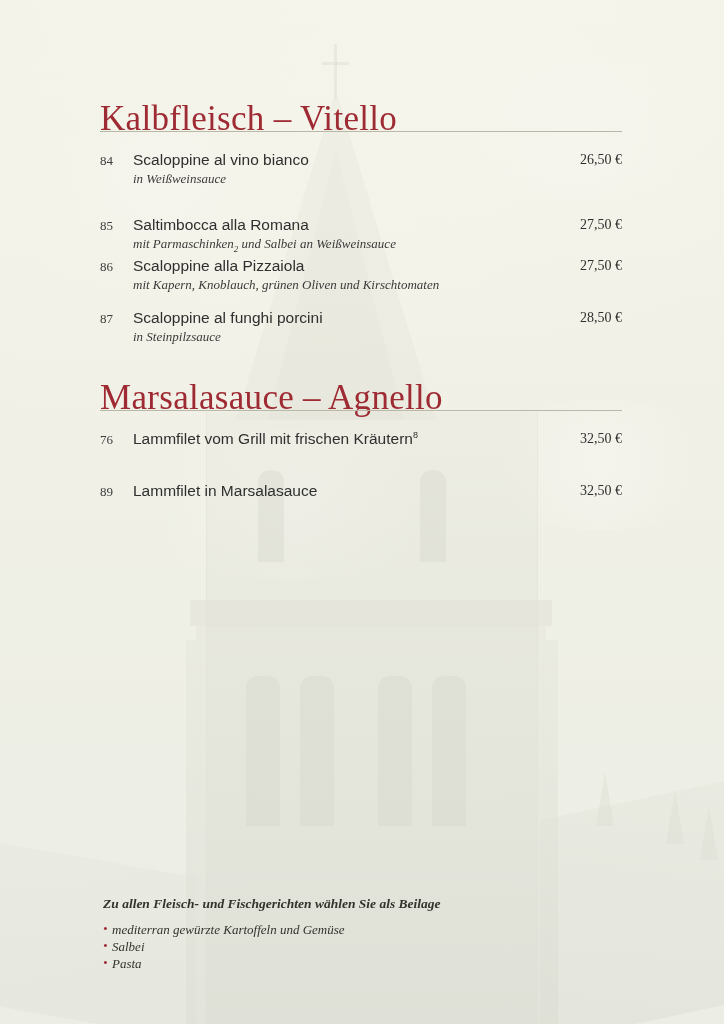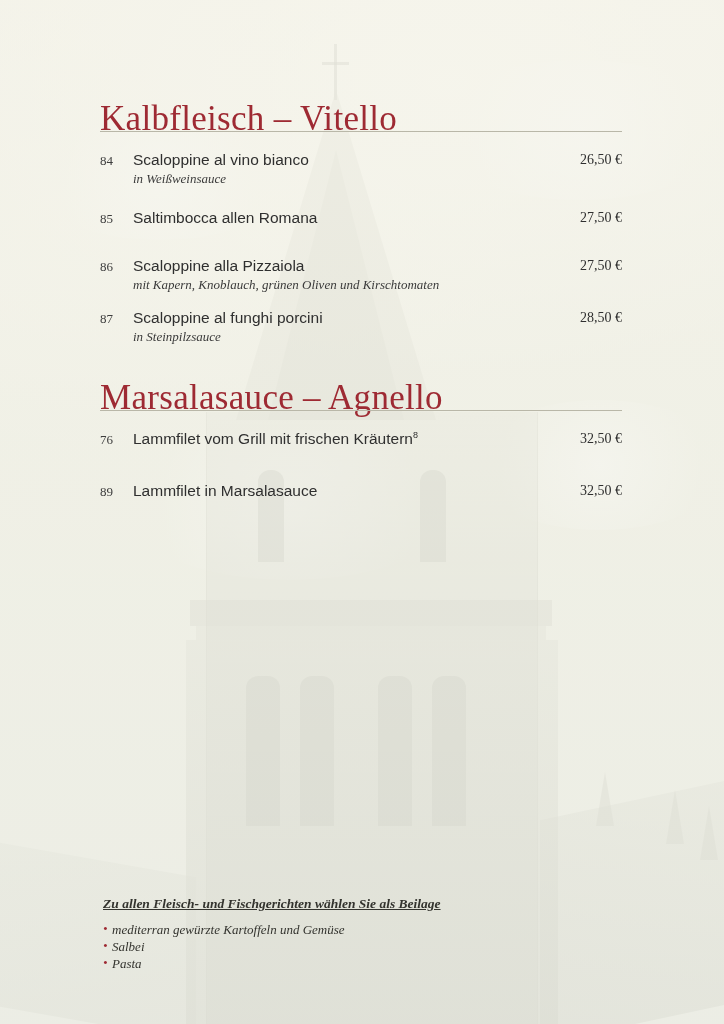--- a/index.html
+++ b/index.html
@@ -245,21 +245,20 @@
   .footnote-title {
     position: absolute;
     left: 103px;
     top: 896px;
     font-family: "Liberation Serif", serif;
     font-style: italic;
     font-weight: bold;
     font-size: 13.5px;
     color: #33332e;
     white-space: nowrap;
-    text-decoration: underline;
   }
   .footnote-list {
     position: absolute;
     left: 103px;
     top: 921px;
     margin: 0;
     padding: 0;
     list-style: none;
   }
   .footnote-list li {
@@ -321,26 +320,27 @@
 
     <div class="item" style="top: 151px;">
       <div class="item-row">
         <span class="item-num">84</span>
         <span class="item-name">Scaloppine al vino bianco</span>
         <span class="item-price">26,50 €</span>
       </div>
       <div class="item-desc">in Weißweinsauce</div>
     </div>
 
-    <div class="item" style="top: 209px;">
+    <div class="item" style="top: 216px;">
       <div class="item-row">
         <span class="item-num">85</span>
-        <span class="item-name">Saltimbocca allen Romana</span>
+        <span class="item-name">Saltimbocca alla Romana</span>
         <span class="item-price">27,50 €</span>
       </div>
+      <div class="item-desc"><span>mit Parmaschinken</span><sub>2</sub><span> und Salbei an Weißweinsauce</span></div>
     </div>
 
     <div class="item" style="top: 257px;">
       <div class="item-row">
         <span class="item-num">86</span>
         <span class="item-name">Scaloppine alla Pizzaiola</span>
         <span class="item-price">27,50 €</span>
       </div>
       <div class="item-desc">mit Kapern, Knoblauch, grünen Oliven und Kirschtomaten</div>
     </div>

